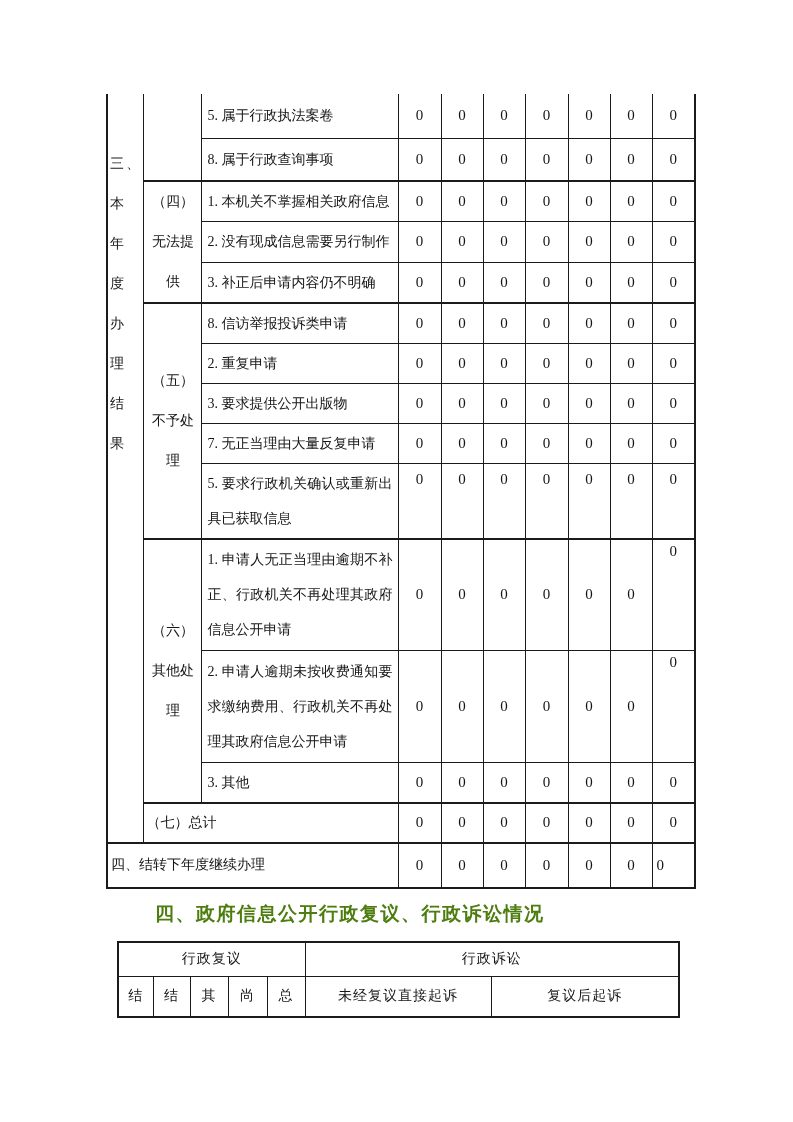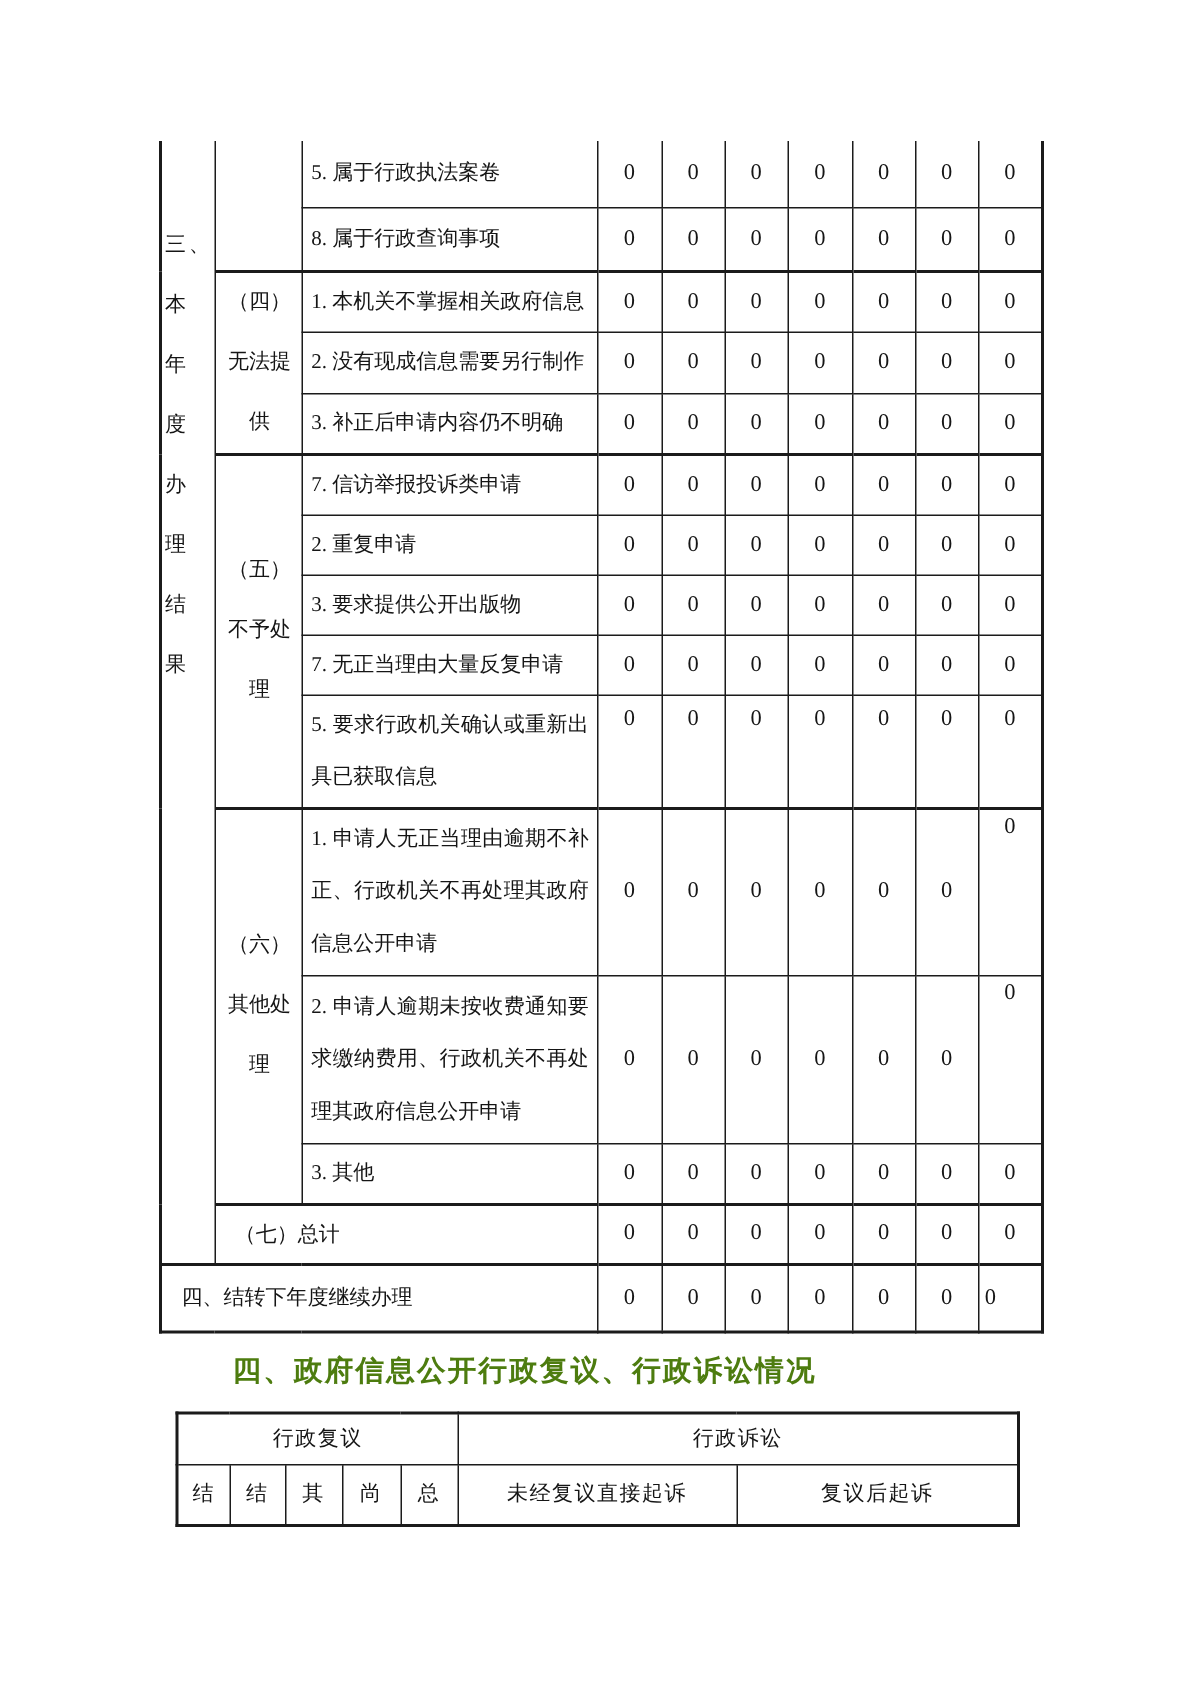--- a/index.html
+++ b/index.html
@@ -35,21 +35,21 @@
   .t1 .cat {
     text-align: center; padding: 0 3px 0 5px;
     line-height: 40px; word-break: break-all;
   }
   .t1 .item {
     text-align: left; padding: 2px 5px 2px 6px;
     line-height: 35px; word-break: break-all;
   }
   .t1 .just { text-align: justify; }
   .t1 .val { text-align: center; font-size: 15px; }
-  .t1 .lab { text-align: left; padding-left: 13px; }
+  .t1 .lab { text-align: left; padding-left: 3px; }
 
   
   .r-a  { height: 44px; }
   .r-b  { height: 43px; }
   .r-s  { height: 39px; }
   .r-n5 { height: 70px; margin-left: 32px; }
   .r-o1 { height: 111px; }
   .r-o2 { height: 112px; }
   .r-o3 { height: 38px; }
   .r-t  { height: 40px; }
@@ -150,21 +150,21 @@
     <td class="val">0</td>
     <td class="val">0</td>
     <td class="val">0</td>
     <td class="val">0</td>
     <td class="val">0</td>
     <td class="val">0</td>
     <td class="val">0</td>
   </tr>
   <tr class="r-s bt2">
     <td class="cat" rowspan="5">（五）不予处理</td>
-    <td class="item">7. 信访举报投诉类申请</td>
+    <td class="item">8. 信访举报投诉类申请</td>
     <td class="val">0</td>
     <td class="val">0</td>
     <td class="val">0</td>
     <td class="val">0</td>
     <td class="val">0</td>
     <td class="val">0</td>
     <td class="val">0</td>
   </tr>
   <tr class="r-s">
     <td class="item">2. 重复申请</td>

